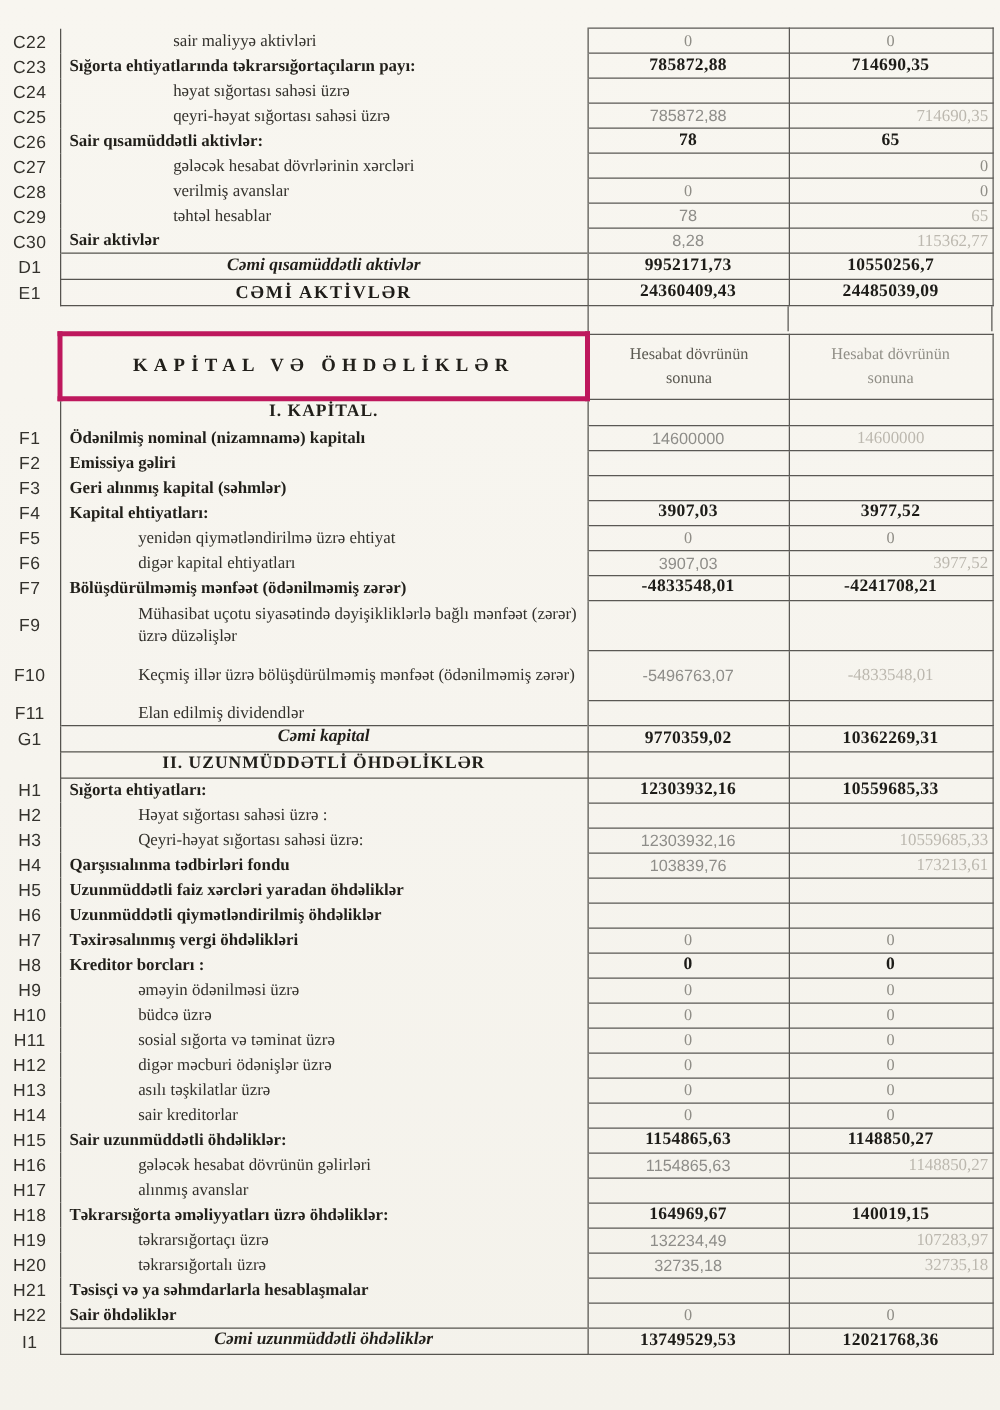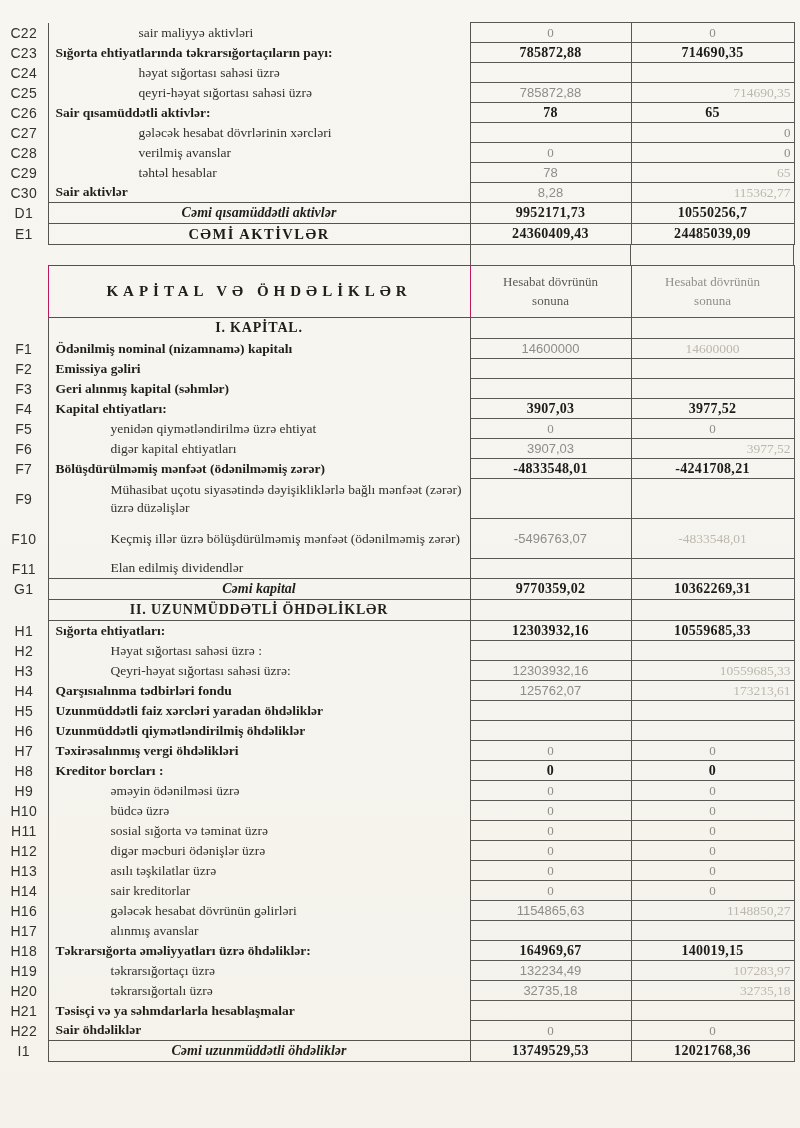--- a/index.html
+++ b/index.html
@@ -54,21 +54,21 @@
   .t1 tr.r-total td{height:21px;}
   .t1 tr.r-grand td{height:21px;}
   .t2 tr td{height:20px;}
   .t2 tr.r-tall td{height:40px;}
   .t2 tr.r-total td{height:21px;}
   .t2 tr.r-section td{height:21px;}
   .t2 tr.r-header td{height:52px;}
 
   
   td.head-title{
-    border:1px solid #be185d;text-align:center;
+    border:4px solid #be185d;text-align:center;
     font-weight:bold;font-size:15px;letter-spacing:5px;color:#22201b;
   }
   td.col-head{
     border:1px solid #5a5854;text-align:center;
     font-size:13px;line-height:1.45;color:#5a5850;padding:2px 0;
   }
   td.col-head .hw{display:inline-block;max-width:118px;}
   td.col-head.dim{color:#918f87;}
 
   
@@ -271,21 +271,21 @@
         </tr>
         <tr class="r-sub">
           <td class="code">H3</td>
           <td class="desc sub">Qeyri-həyat sığortası sahəsi üzrə:</td>
           <td class="val l">12303932,16</td>
           <td class="val f ar">10559685,33</td>
         </tr>
         <tr class="r-main">
           <td class="code">H4</td>
           <td class="desc main">Qarşısıalınma tədbirləri fondu</td>
-          <td class="val l">125762,07</td>
+          <td class="val l">103839,76</td>
           <td class="val f ar">173213,61</td>
         </tr>
         <tr class="r-main">
           <td class="code">H5</td>
           <td class="desc main">Uzunmüddətli faiz xərcləri yaradan öhdəliklər</td>
           <td class="val"></td>
           <td class="val"></td>
         </tr>
         <tr class="r-main">
           <td class="code">H6</td>
@@ -333,20 +333,26 @@
           <td class="code">H13</td>
           <td class="desc sub">asılı təşkilatlar üzrə</td>
           <td class="val z">0</td>
           <td class="val z">0</td>
         </tr>
         <tr class="r-sub">
           <td class="code">H14</td>
           <td class="desc sub">sair kreditorlar</td>
           <td class="val z">0</td>
           <td class="val z">0</td>
+        </tr>
+        <tr class="r-main">
+          <td class="code">H15</td>
+          <td class="desc main">Sair uzunmüddətli öhdəliklər:</td>
+          <td class="val b">1154865,63</td>
+          <td class="val b">1148850,27</td>
         </tr>
         <tr class="r-sub">
           <td class="code">H16</td>
           <td class="desc sub">gələcək hesabat dövrünün gəlirləri</td>
           <td class="val l">1154865,63</td>
           <td class="val f ar">1148850,27</td>
         </tr>
         <tr class="r-sub">
           <td class="code">H17</td>
           <td class="desc sub">alınmış avanslar</td>

